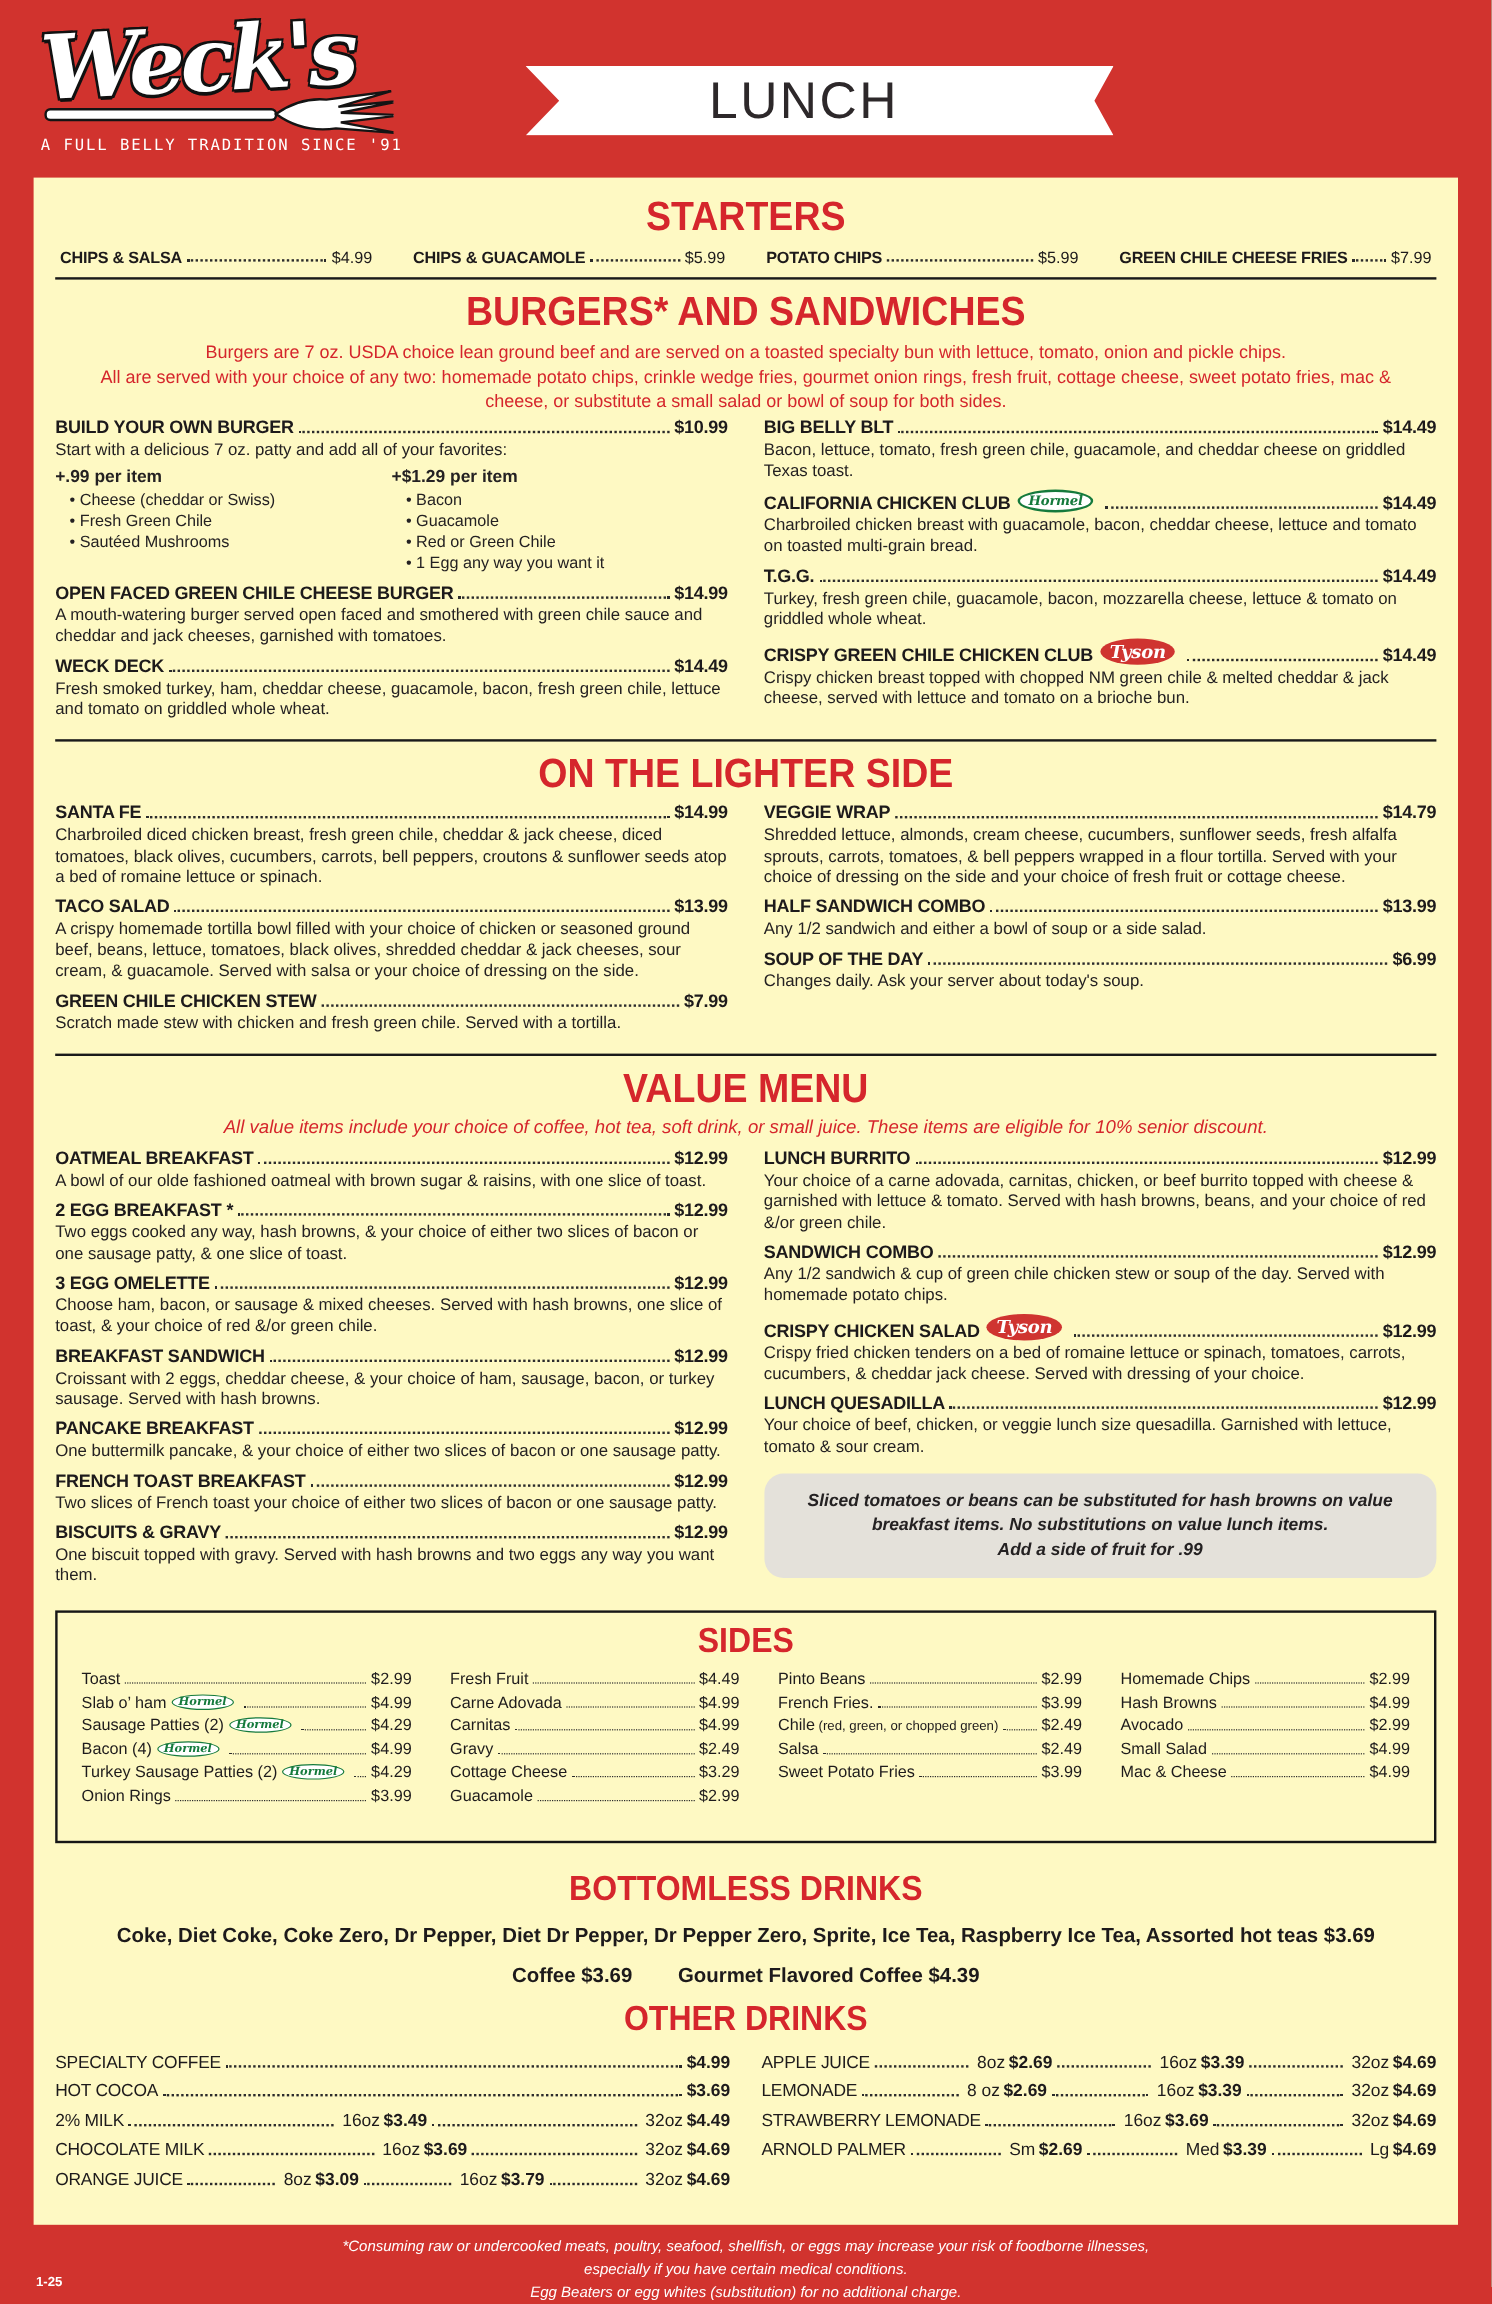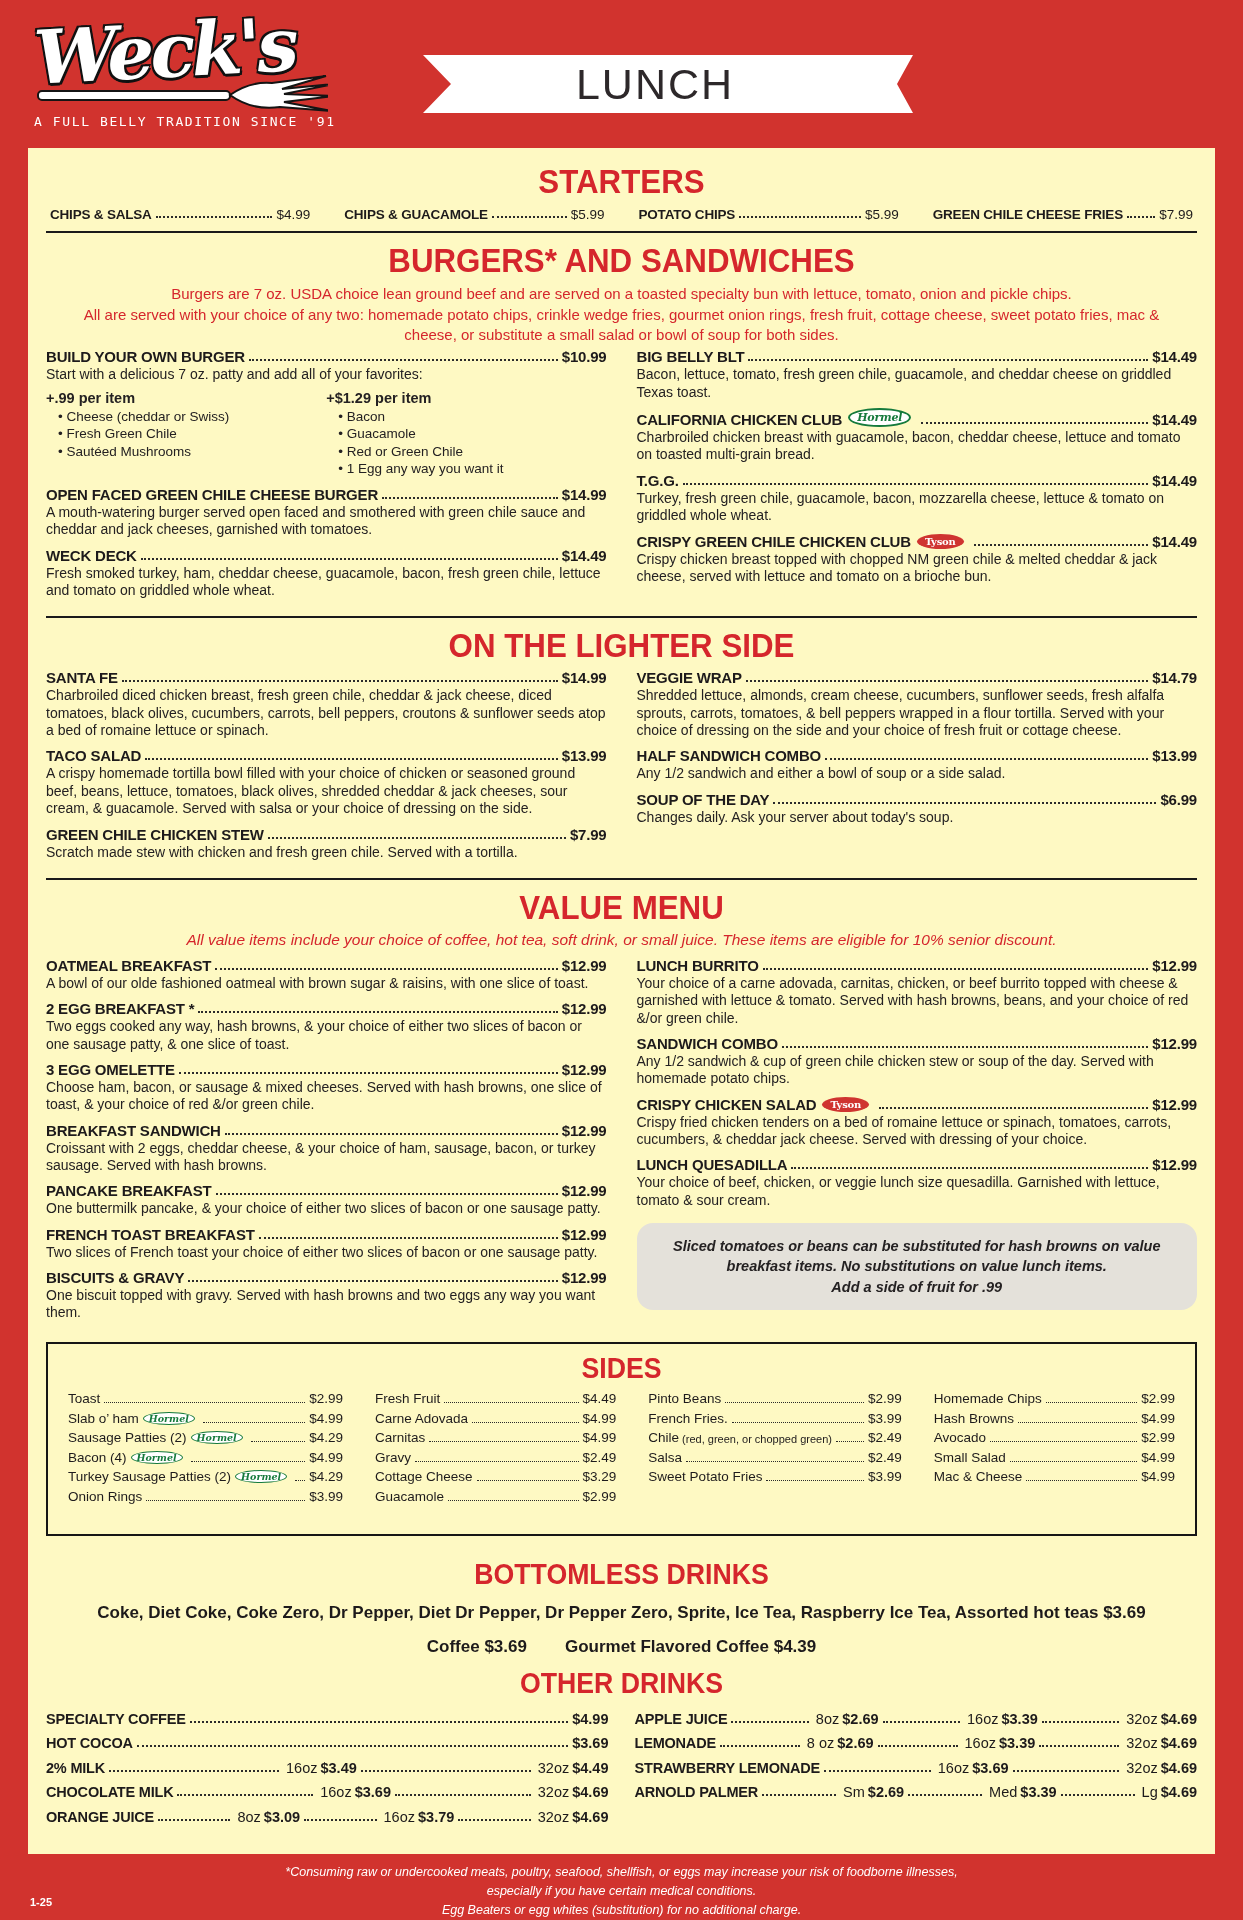--- a/index.html
+++ b/index.html
@@ -10,21 +10,21 @@
   
   .header { height:148px; position:relative; flex:0 0 auto; }
   .logo { position:absolute; left:34px; top:14px; width:300px; text-align:left; }
   .brand { font-family:"DejaVu Serif", serif; font-style:italic; font-weight:bold;
            font-size:74px; color:#fff; letter-spacing:-4px; display:inline-block;
            transform:rotate(-3deg); line-height:1;
            text-shadow:-2px -2px 0 #111, 2px -2px 0 #111, -2px 2px 0 #111, 2px 2px 0 #111, 0 3px 0 #111; }
   .fork { display:block; margin:-14px 0 0 2px; }
   .tagline { font-family:"DejaVu Sans Mono", monospace; color:#fff; font-size:13px;
              letter-spacing:1.6px; margin-top:0px; white-space:nowrap; }
-  .banner { position:absolute; left:397px; top:55px; width:516px; height:58px; background:#fff;
+  .banner { position:absolute; left:412px; top:55px; width:516px; height:58px; background:#fff;
             clip-path:polygon(26px 0, 100% 0, calc(100% - 16px) 50%, 100% 100%, 26px 100%, 54px 50%);
             display:flex; align-items:center; justify-content:center; }
   .banner-text { font-size:43px; color:#2d282a; letter-spacing:2px; font-weight:normal; }
 
   
   .card { flex:1 1 auto; margin:0 28px; background:#fef9c3; padding:6px 18px 0; overflow:hidden; }
 
   .h2 { font-weight:bold; font-size:34px; color:#d5262c; text-align:center;
         transform:scaleX(.92); margin:8px 0 4px; }
   .h2.small { font-size:29px; margin:6px 0 2px; }
@@ -55,42 +55,42 @@
   .addon-col ul { list-style:none; margin-left:12px; }
   .addon-col li { font-size:13.5px; line-height:1.3; color:#242122; }
   .addon-col li::before { content:"• "; }
 
   .badge-hormel { display:inline-block; border:2px solid #157a3c; border-radius:50%;
                   color:#157a3c; font-family:"DejaVu Serif", serif; font-style:italic;
                   font-weight:bold; font-size:11px; padding:1px 7px; margin:0 6px;
                   transform:translateY(-1px); background:#fff; }
   .badge-hormel.sm { font-size:9.5px; padding:0 5px; border-width:1.5px; margin:0 4px; }
   .badge-tyson { display:inline-block; background:#cf3430; border-radius:50%; color:#fff;
-                 font-family:"DejaVu Serif", serif; font-weight:bold;
-                 font-size:10px; padding:2px 8px; margin:0 6px; transform:translateY(-1px); }
+                 font-family:"DejaVu Serif", serif; font-style:italic; font-weight:bold;
+                 font-size:15px; padding:2px 8px; margin:0 6px; transform:translateY(-1px); }
 
   .v-intro { color:#d5262c; font-style:italic; font-size:15.5px; text-align:center; margin:0 0 8px; }
   .note { background:#e4e1da; border-radius:16px; padding:13px 24px; text-align:center;
           font-weight:bold; font-style:italic; font-size:14.5px; line-height:1.4;
           color:#242122; margin-top:14px; }
 
   .sides-box { border:2.5px solid #161616; margin-top:12px; padding:2px 20px 26px; }
   .sides-cols { display:grid; grid-template-columns:1.14fr 1fr 1.05fr 1fr; column-gap:32px; }
   .sd-row { display:flex; align-items:flex-end; font-size:13.5px; color:#1e1b1c; margin:4.5px 0; }
   .sd-name { white-space:nowrap; }
   .sd-paren { font-size:11px; margin-left:3px; white-space:nowrap; }
 
   .bt-line { text-align:center; font-weight:bold; font-size:17px; color:#1d1a1b; margin:12px 0 0; }
   .coffee-line { text-align:center; font-weight:bold; font-size:17px; color:#1d1a1b; margin:14px 0 2px; }
   .coffee-line .gap { display:inline-block; width:38px; }
 
   .dr-cols { display:flex; gap:26px; margin-top:2px; }
   .dr-col { flex:1; min-width:0; }
   .dr { display:flex; align-items:flex-end; font-size:14.5px; color:#1d1a1b; margin:8.5px 0; }
-  .dr-name { font-weight:bold; letter-spacing:-0.2px; white-space:nowrap; }
+  .dr-name { font-weight:normal; letter-spacing:-0.2px; white-space:nowrap; }
   .dr b, .bt-line b, .coffee-line b { font-weight:bold; }
   .sz { margin:0 3px; white-space:nowrap; }
 
   
   .footer { flex:0 0 66px; position:relative; padding-top:9px; }
   .ft-line { color:#fff; font-style:italic; font-size:12.5px; line-height:1.5; text-align:center; }
   .page-code { position:absolute; left:30px; bottom:12px; color:#fff; font-weight:bold; font-size:11px; }
 </style>
 </head>
 <body>

